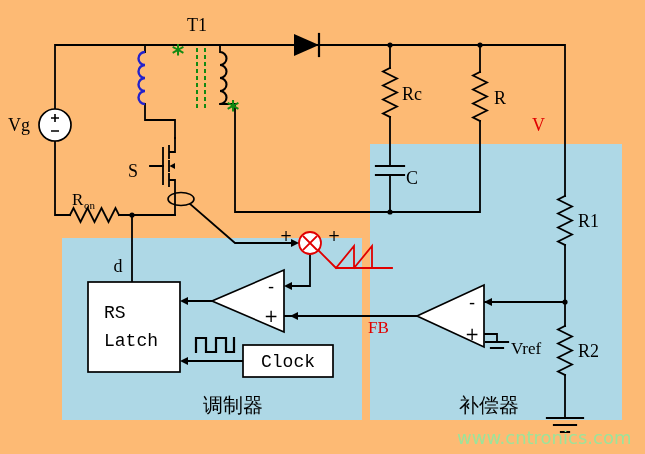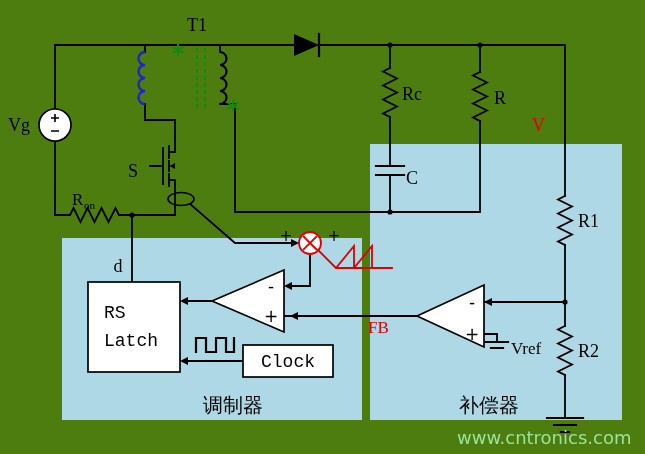--- a/index.html
+++ b/index.html
@@ -1,16 +1,16 @@
 <!DOCTYPE html>
 <html style="--region-bg: #aed8e6; --accent-red: #e00000; --coil-blue: #2222cc; --core-green: #128a12; --watermark-green: #9be49b;"><head>
 <meta charset="utf-8">
 <style>
   html,body{margin:0;padding:0;background:#fff}
-  .canvas{position:relative;width:645px;height:454px;background:#4d7c0f;overflow:hidden}
+  .canvas{position:relative;width:645px;height:454px;background:#fdba74;overflow:hidden}
   svg{position:absolute;left:0;top:0}
   .region{fill:var(--region-bg,#aed8e6)}
   .wire{stroke:#000;stroke-width:1.8;fill:none;stroke-linecap:square}
   .w2{stroke:#000;stroke-width:2.2;fill:none;stroke-linecap:square}
   .sym{stroke:#000;stroke-width:1.7;fill:#fff}
   .open{stroke:#000;stroke-width:1.6;fill:none}
   .blk{fill:#000;stroke:none}
   .coil-p{stroke:var(--coil-blue,#2222cc);stroke-width:2.4;fill:none}
   .coil-s{stroke:#000;stroke-width:2.1;fill:none}
   .core{stroke:var(--core-green,#128a12);stroke-width:2;fill:none;stroke-dasharray:4 3}

